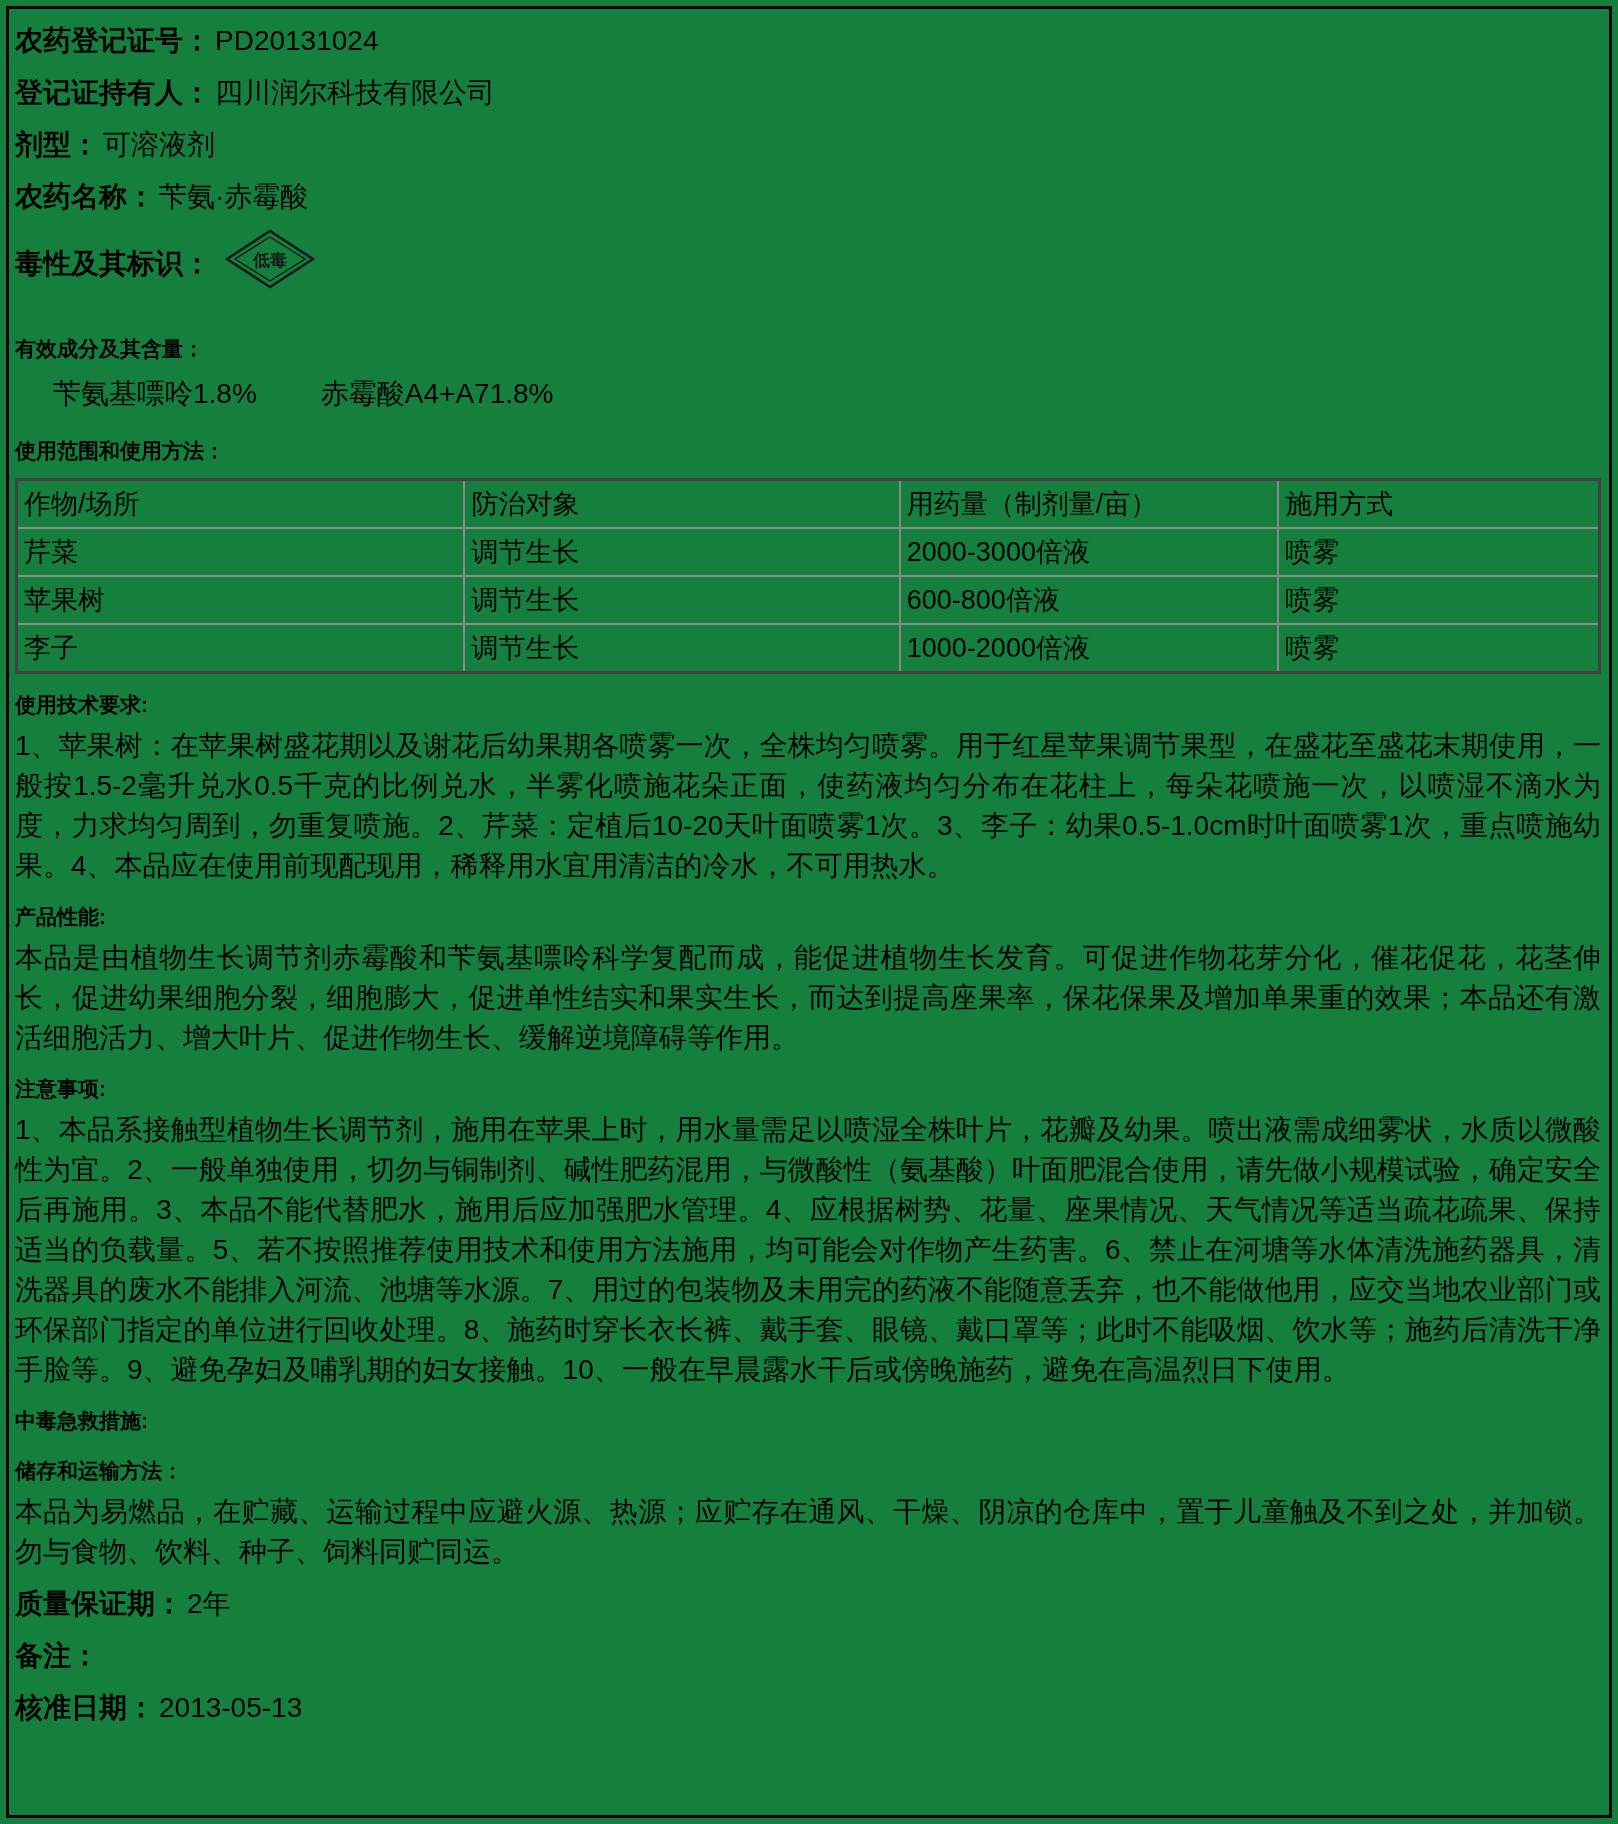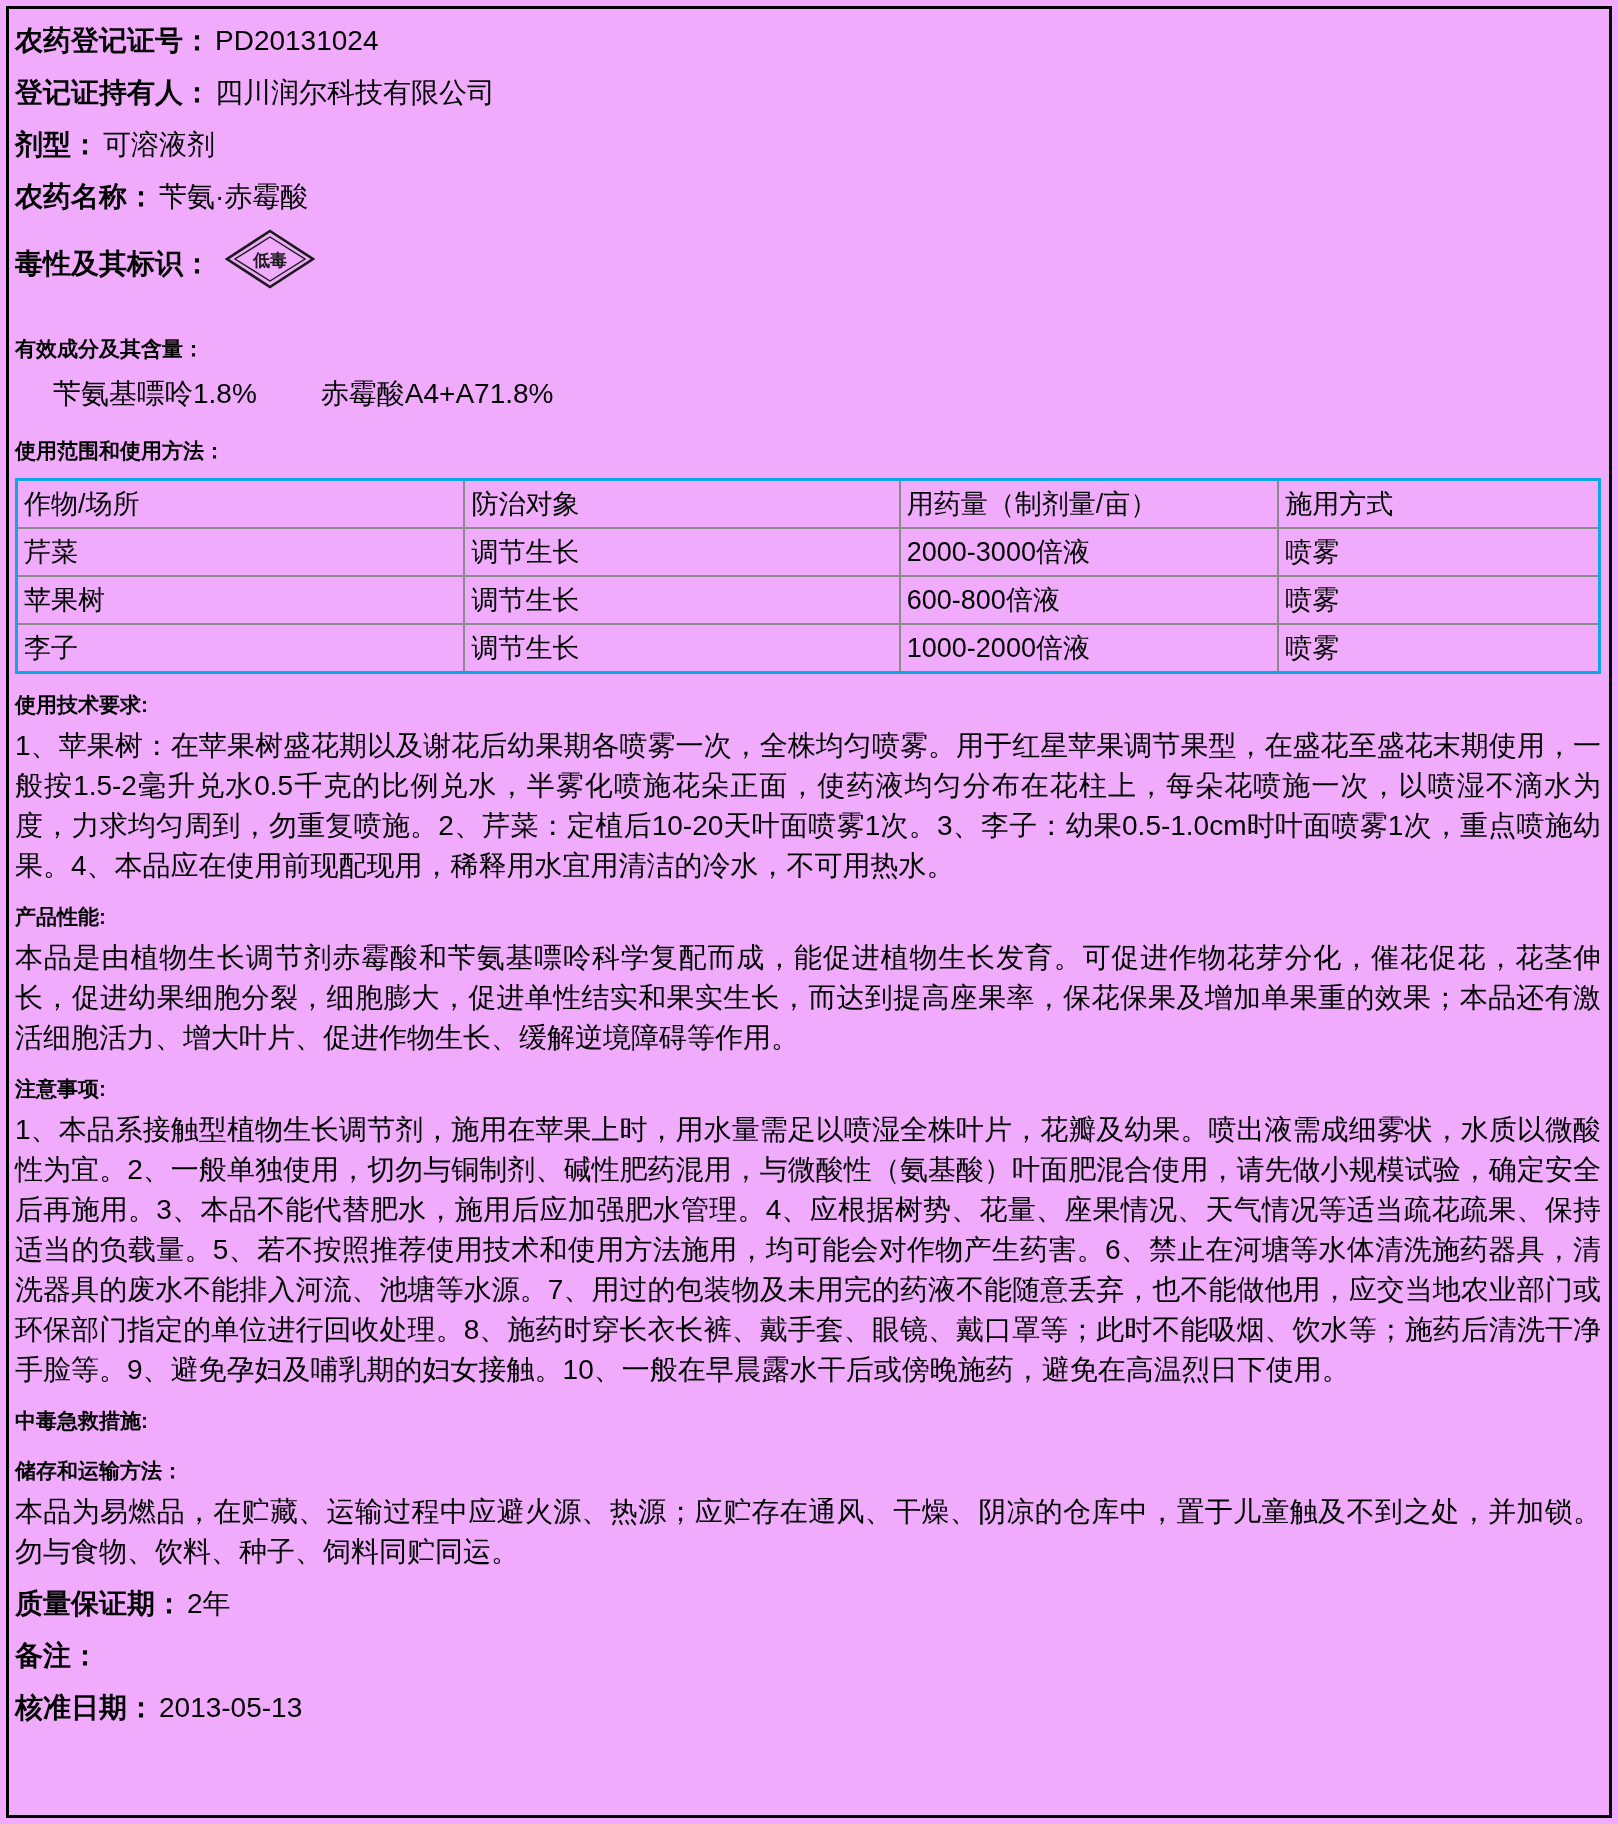--- a/index.html
+++ b/index.html
@@ -6,21 +6,21 @@
     margin: 0;
     padding: 0;
     background: #ffffff;
     font-family: "Liberation Sans", "DejaVu Sans", sans-serif;
     color: #000000;
   }
   .canvas {
     position: relative;
     width: 1618px;
     height: 1824px;
-    background: #f0abfc;
+    background: #15803d;
     overflow: hidden;
   }
   .page {
     position: absolute;
     left: 6px; top: 6px; right: 6px; bottom: 6px;
     border: 3px solid #000000;
     box-sizing: border-box;
     padding: 6px 8px 6px 6px;
     overflow: hidden;
   }
@@ -47,21 +47,21 @@
     line-height: 40px;
     padding: 4px 0 6px 38px;
   }
   .ing-gap { margin-left: 64px; }
   table.usage {
     width: 100%;
     border-collapse: collapse;
     table-layout: fixed;
     margin-top: 8px;
     margin-bottom: 4px;
-    border: 3px solid #0ea5e9;
+    border: 3px solid #404040;
   }
   table.usage th, table.usage td {
     border: 2px solid #8a8a8a;
     font-size: 27px;
     font-weight: normal;
     text-align: left;
     padding: 5px 6px;
     height: 32px;
     white-space: nowrap;
     overflow: hidden;

